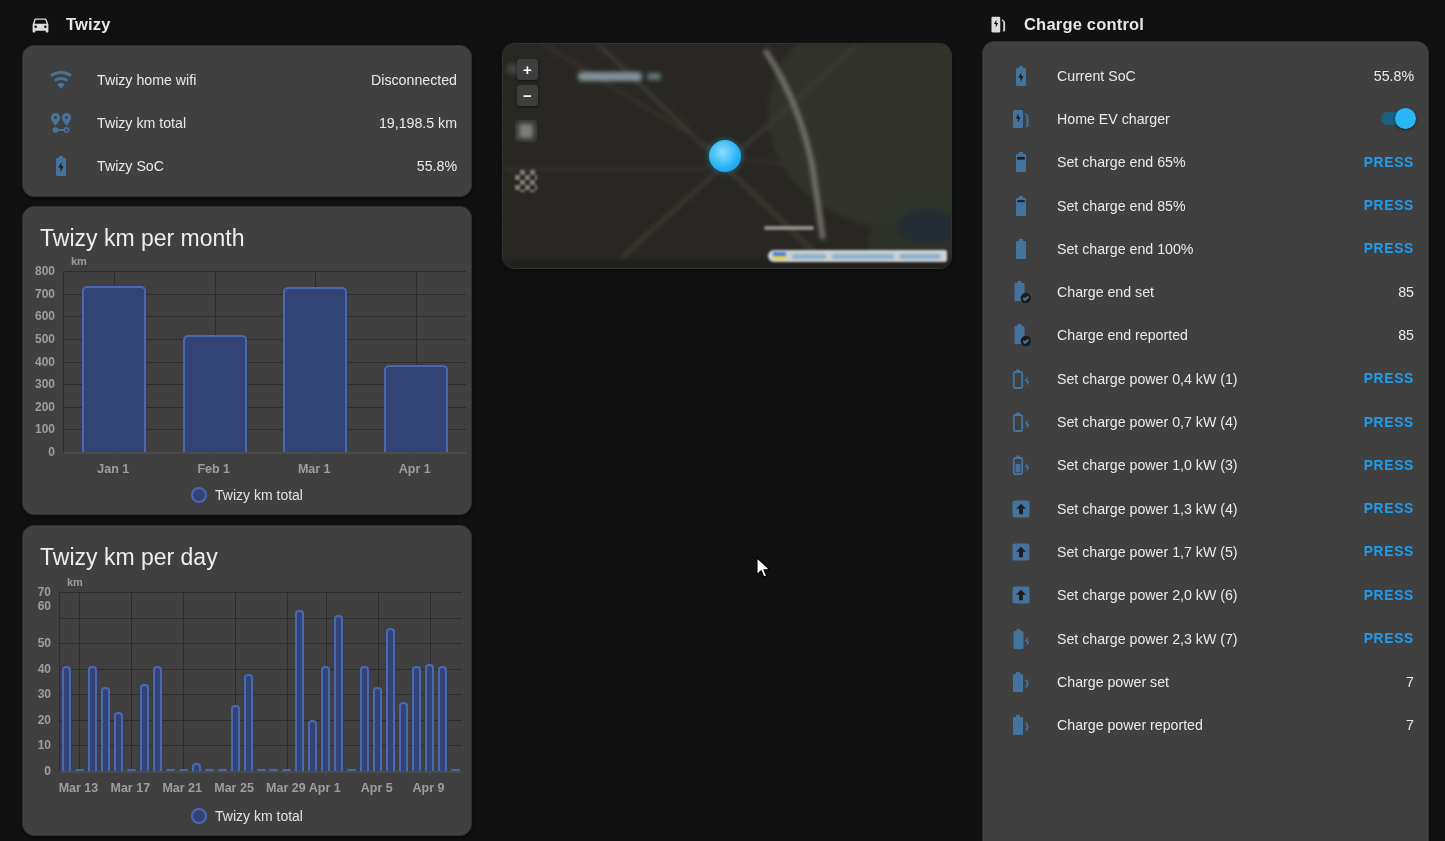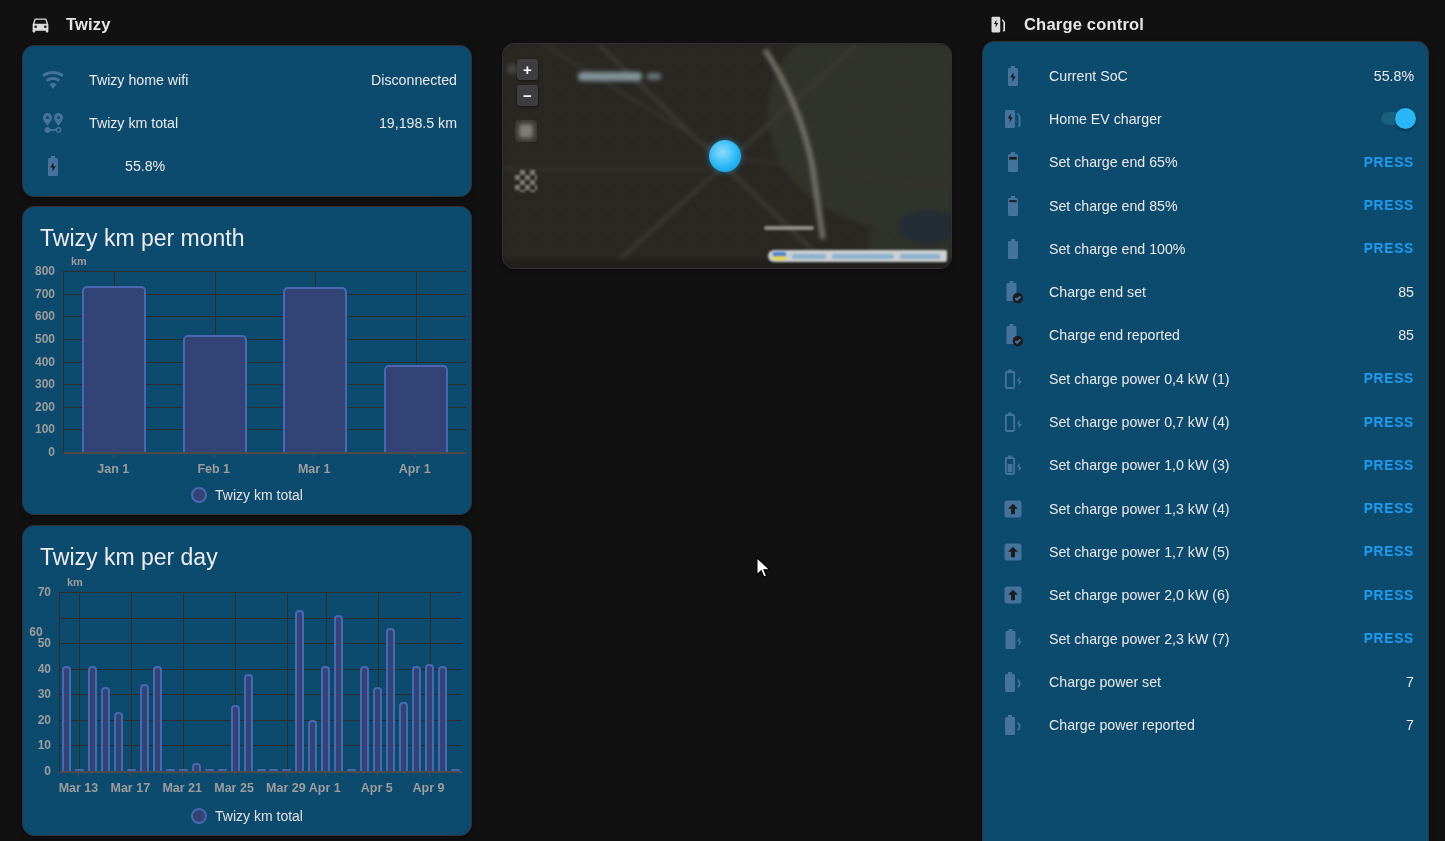--- a/index.html
+++ b/index.html
@@ -7,22 +7,22 @@
     width:1445px;height:841px;position:relative;overflow:hidden;
     background:#111111;
     font-family:"Liberation Sans","DejaVu Sans",sans-serif;
     -webkit-font-smoothing:antialiased;
   }
   
   .section-header{position:absolute;display:flex;align-items:center;gap:15px;
     color:#e6e6e6;font-size:16.5px;font-weight:600;letter-spacing:.2px;}
   .section-header svg{width:21px;height:21px;fill:#dcdcdc;flex:none;}
   
-  .card{position:absolute;background:#0c4a6e;border:1px solid #323232;border-radius:12px;
-    box-sizing:border-box;box-shadow:0 2px 4px rgba(0,0,0,.35);}
+  .card{position:absolute;background:#404040;border:1px solid #323232;border-radius:12px;
+    box-sizing:border-box;box-shadow:0 2px 4px rgba(0,0,0,.35);padding-left:8px;}
   
   .rows{padding-top:12px;}
   .erow{height:43.3px;display:flex;align-items:center;padding:0 14px 0 18px;}
   .row-icon{width:24px;height:24px;margin-right:24px;flex:none;color:var(--icon-blue,#44739e);}
   .row-icon svg{width:24px;height:24px;fill:currentColor;display:block;}
   .row-label{flex:1;font-size:14.2px;color:#eaeaea;}
   .row-value{font-size:14.2px;color:#eaeaea;margin-left:36px;}
   .row-value.press{color:var(--action-blue,#1e9cf0);font-weight:700;font-size:13.8px;letter-spacing:.7px;}
   .toggle{width:27px;height:13px;border-radius:7px;background:#1a617f;position:relative;margin-right:6px;cursor:pointer;}
   .toggle-thumb{position:absolute;right:-8px;top:-4px;width:21px;height:21px;border-radius:50%;
@@ -106,20 +106,21 @@
         <span class="row-label">Twizy km total</span>
         <span class="row-value">19,198.5 km</span>
       </div>
       <div class="erow">
         <span class="row-icon">
           <svg viewBox="0 0 24 24">
             <path d="M15.67 4H14V2h-4v2H8.33C7.6 4 7 4.6 7 5.33v15.34C7 21.4 7.6 22 8.33 22h7.34c.73 0 1.33-.6 1.33-1.33V5.33C17 4.6 16.4 4 15.67 4z"></path>
             <path fill="#1c1c1c" d="M12.4 8.2l-3.1 5.4h2.2v4.3l3.1-5.6h-2.2z"></path>
           </svg>
         </span>
+        <span class="row-label">Twizy SoC</span>
         <span class="row-value">55.8%</span>
       </div>
     </div>
 </div>
 
 <div class="card" style="left:22px;top:206px;width:450px;height:309px;" data-chart="0">
   <div class="chart-title">Twizy km per month</div>
   <div class="plot" id="plot-month">
       <div class="gl-h" style="top: 158.375px;"></div>
       <div class="gl-h" style="top: 135.75px;"></div>
@@ -215,21 +216,21 @@
   <div class="legend">
     <span class="legend-dot"></span>
     <span>Twizy km total</span>
   </div>
 <div class="ylab" style="left: -2px; top: 238px;">0</div>
     <div class="ylab" style="left: -2px; top: 212.429px;">10</div>
     <div class="ylab" style="left: -2px; top: 186.857px;">20</div>
     <div class="ylab" style="left: -2px; top: 161.286px;">30</div>
     <div class="ylab" style="left: -2px; top: 135.714px;">40</div>
     <div class="ylab" style="left: -2px; top: 110.143px;">50</div>
-    <div class="ylab" style="left: -2px; top: 99px; text-align: center;">60</div>
+    <div class="ylab" style="left: -2px; top: 73px;">60</div>
     <div class="ylab" style="left: -2px; top: 59px;">70</div>
     <div class="tick" style="left: 55.4516px; top: 247px;"></div>
     <div class="xlab" style="left: 15.4516px; top: 255px;">Mar 13</div>
     <div class="tick" style="left: 107.323px; top: 247px;"></div>
     <div class="xlab" style="left: 67.3226px; top: 255px;">Mar 17</div>
     <div class="tick" style="left: 159.194px; top: 247px;"></div>
     <div class="xlab" style="left: 119.194px; top: 255px;">Mar 21</div>
     <div class="tick" style="left: 211.065px; top: 247px;"></div>
     <div class="xlab" style="left: 171.065px; top: 255px;">Mar 25</div>
     <div class="tick" style="left: 262.935px; top: 247px;"></div>

